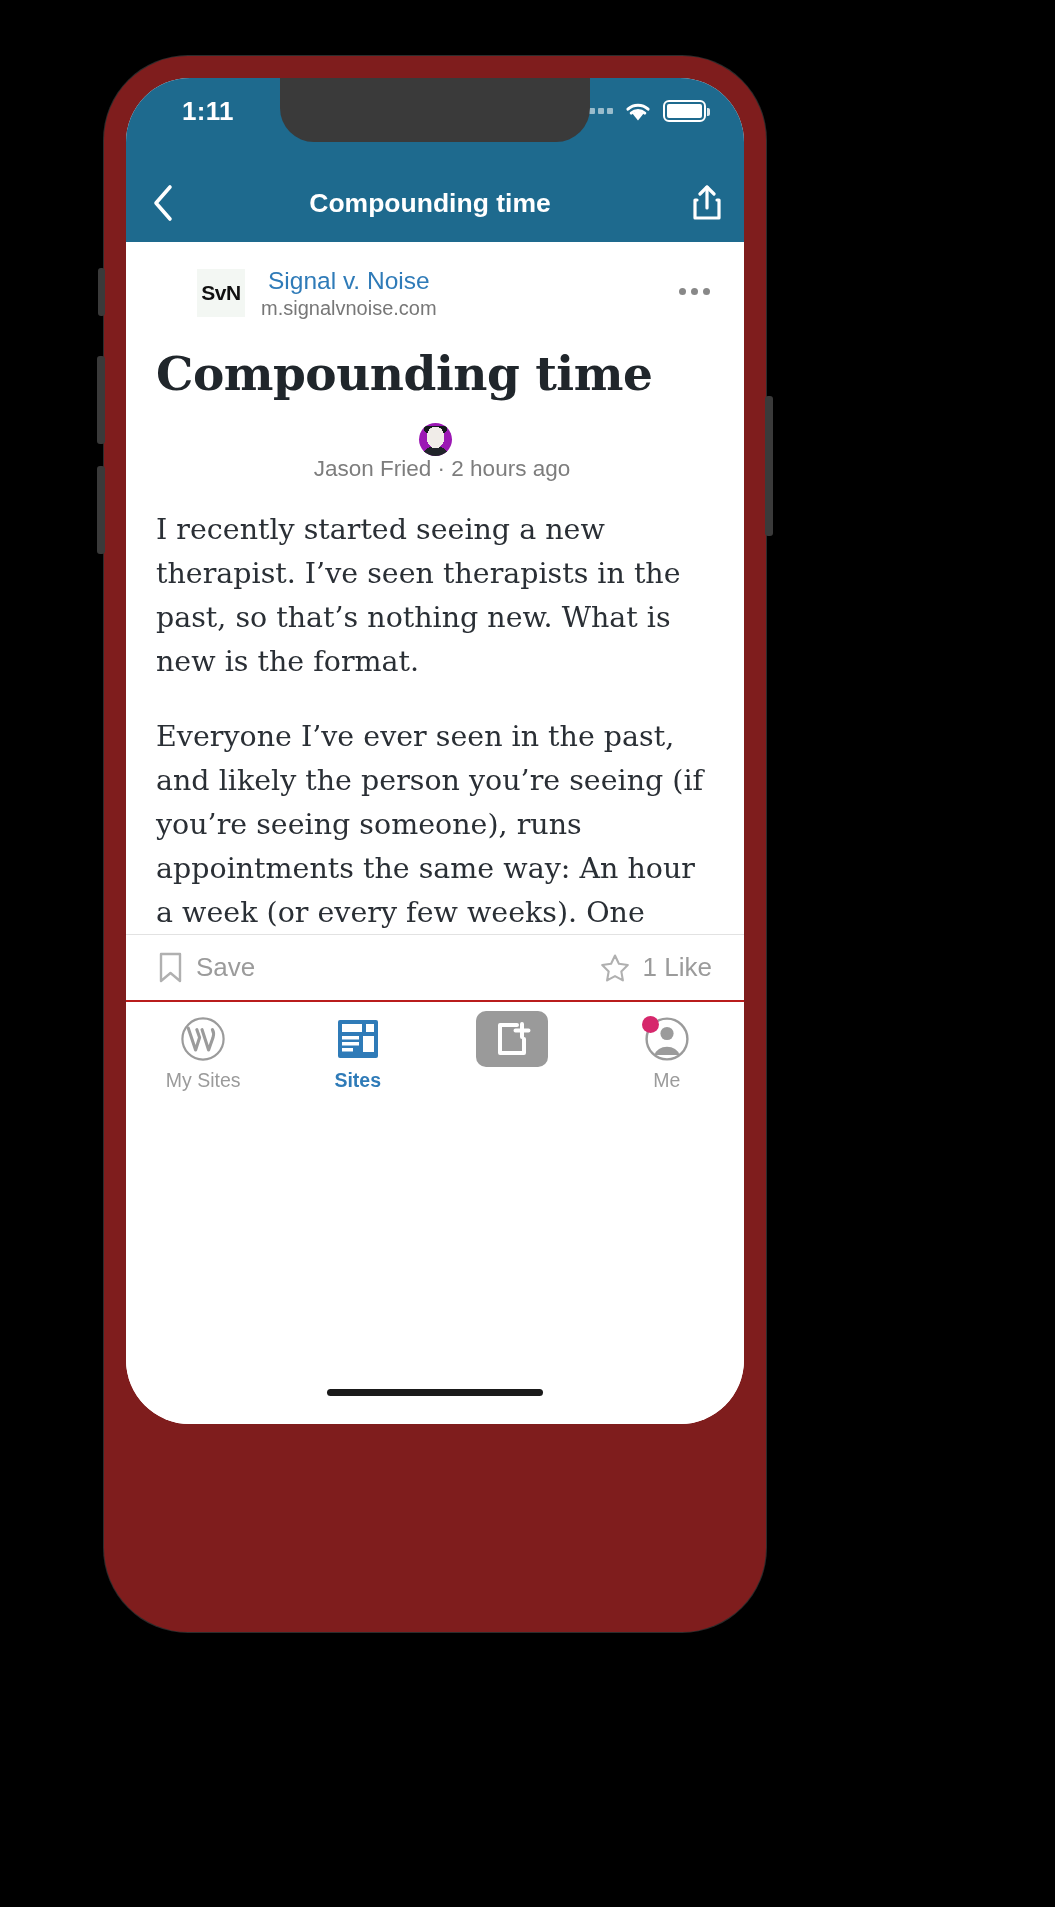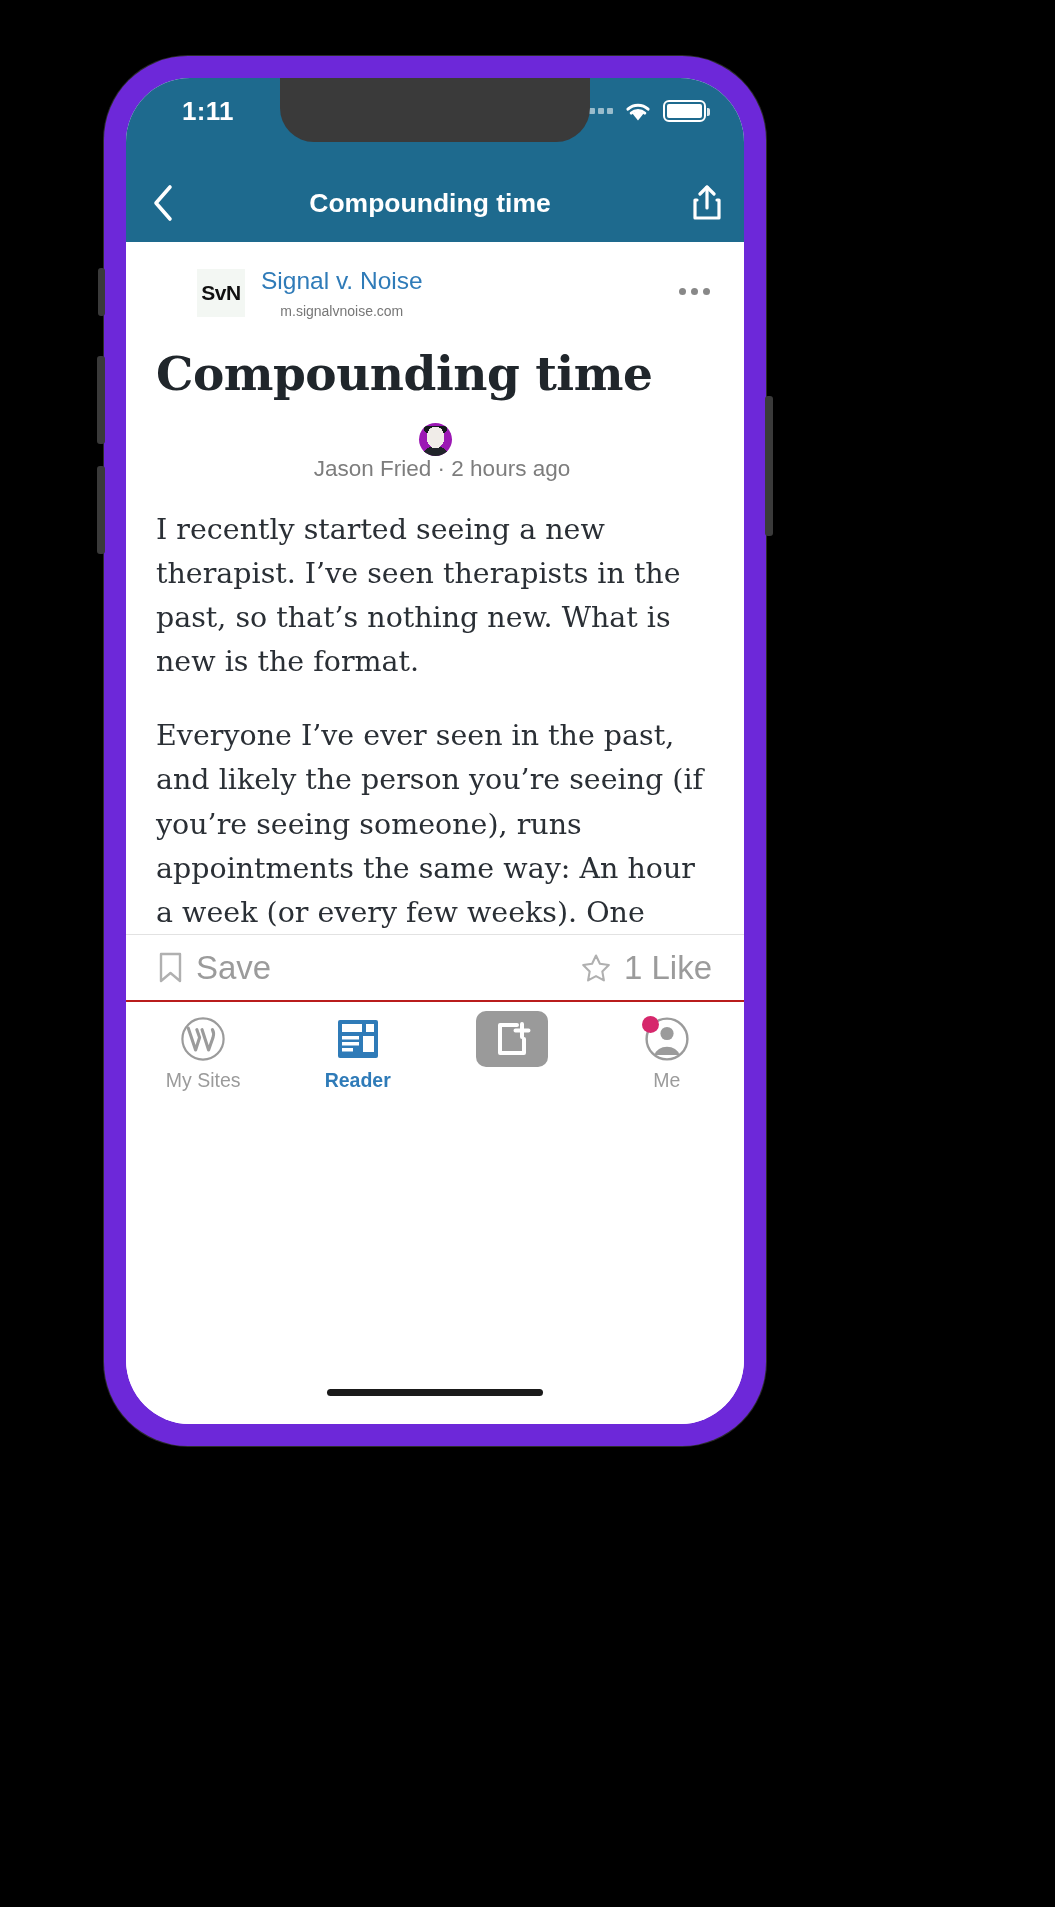--- a/index.html
+++ b/index.html
@@ -7,22 +7,22 @@
     width: 1055px; height: 1907px;
     background: #000;
     font-family: "Liberation Sans", sans-serif;
     overflow: hidden;
   }
 
   
   #phone-frame {
     position: absolute;
     left: 104px; top: 56px;
-    width: 662px; height: 1390px;
-    background: #6d28d9;
+    width: 662px; height: 1576px;
+    background: #7f1d1d;
     border-radius: 84px;
     box-shadow: 0 0 0 1px #2c2c2c;
     padding-left: 23px;
   }
   
   .side-btn {
     position: absolute;
     background: #3a3a3a;
     border-radius: 3px;
   }
@@ -127,21 +127,21 @@
     background: #f3f7f3;
     display: flex; align-items: center; justify-content: center;
     font-size: 21px; font-weight: bold; color: #111;
     font-family: "Liberation Sans", sans-serif;
     letter-spacing: -0.5px;
     flex-shrink: 0;
     margin-left: 41px;
   }
   #site-meta { margin-left: 16px; line-height: 1.22; text-align: center; }
   #site-name { color: #2f7bb8; font-size: 24.5px; }
-  #site-url  { color: #777; font-size: 14px; margin-top: 7px; }
+  #site-url  { color: #777; font-size: 20px; margin-top: 0; }
   #site-more {
     position: absolute; right: 34px; top: 46px;
     display: flex; gap: 5px;
   }
   #site-more i {
     width: 7px; height: 7px; border-radius: 50%; background: #888;
     display: block;
   }
 
   #post-title {
@@ -193,21 +193,21 @@
     width: 100%; height: 66px;
     background: #fff;
     border-top: 1px solid #e2e2e2;
     display: flex; align-items: center;
     justify-content: space-between;
     padding: 0 32px;
     z-index: 3;
   }
   .action-btn {
     display: flex; align-items: center; gap: 13px;
-    color: #9b9b9b; font-size: 33px;
+    color: #9b9b9b; font-size: 26px;
   }
 
   
   #tab-bar {
     position: absolute; left: 0; top: 922px;
     width: 100%; height: 424px;
     background: #fff;
     border-top: 2px solid #b91c1c;
     z-index: 3;
   }
@@ -351,21 +351,21 @@
             <svg width="44" height="42" viewBox="0 0 44 42">
               <rect x="2" y="2" width="40" height="38" rx="2" fill="#2f7bb8"></rect>
               <rect x="6" y="6" width="20" height="8" fill="#fff"></rect>
               <rect x="30" y="6" width="8" height="8" fill="#fff"></rect>
               <rect x="6" y="18" width="17" height="3.5" fill="#fff"></rect>
               <rect x="6" y="24" width="17" height="3.5" fill="#fff"></rect>
               <rect x="6" y="30" width="11" height="3.5" fill="#fff"></rect>
               <rect x="27" y="18" width="11" height="16" fill="#fff"></rect>
             </svg>
           </div>
-          <div class="tab-label">Reader</div>
+          <div class="tab-label">Sites</div>
         </div>
 
         <div class="tab">
           <div class="tab-icon">
             <div id="new-post-btn">
               <svg width="38" height="38" viewBox="0 0 38 38">
                 <path d="M24 5 L7 5 L7 33 L31 33 L31 19" stroke="#fff" stroke-width="4" fill="none" stroke-linecap="round" stroke-linejoin="round"></path>
                 <path d="M29 4 L29 17 M22.5 10.5 L35.5 10.5" stroke="#fff" stroke-width="4" stroke-linecap="round"></path>
               </svg>
             </div>

